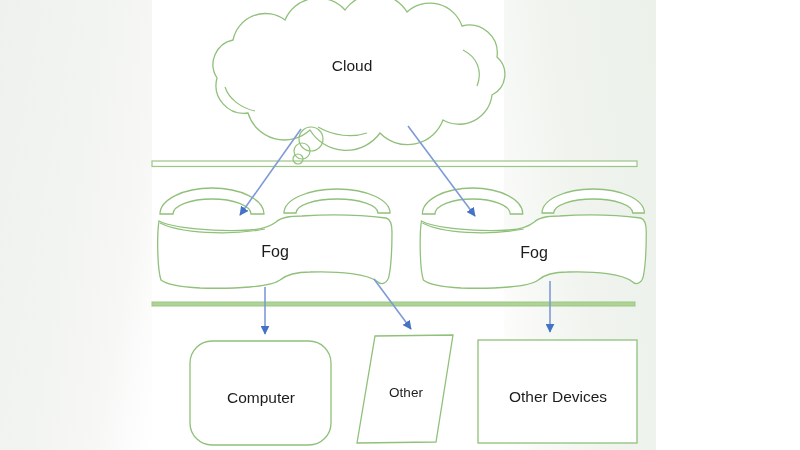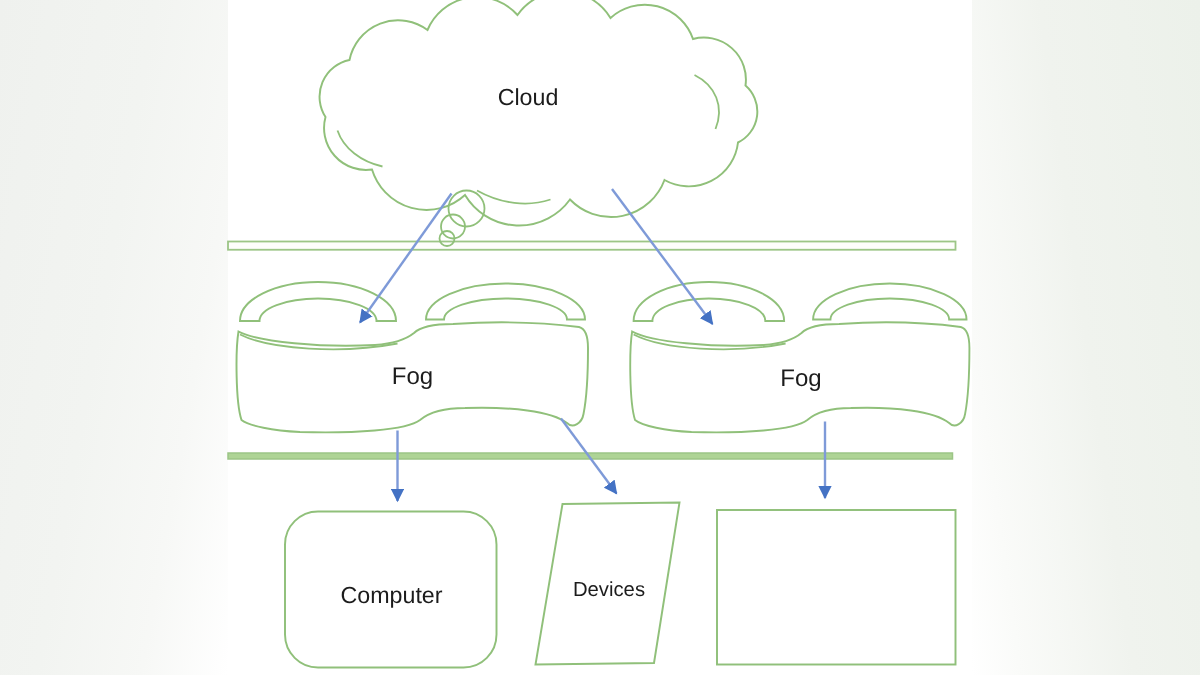--- a/index.html
+++ b/index.html
@@ -1,21 +1,21 @@
 <!DOCTYPE html>
 <html><head>
 <meta charset="utf-8">
 <style>
   html,body{margin:0;padding:0;}
   body{
     width:800px;height:450px;overflow:hidden;position:relative;
     background:#ffffff;
     font-family:"Liberation Sans", sans-serif;
   }
-  .stage{position:absolute;inset:0;width:800px;height:450px;}
+  .stage{position:absolute;inset:0;width:656px;height:450px;}
   .margin-strip{position:absolute;top:0;height:450px;width:152px;}
   .margin-left{left:0;background:linear-gradient(100deg,#eff1ee 0%,#f2f4f1 45%,#f7f8f6 75%,#ffffff 100%);}
   .margin-right{right:0;background:linear-gradient(262deg,#ecf1ea 0%,#f0f3ee 50%,#fafbf9 85%,#ffffff 100%);}
   svg{position:absolute;left:0;top:0;}
   .label{
     position:absolute;color:#1c1c1c;text-align:center;
     line-height:1.15;white-space:nowrap;transform:translate(-50%,0);
   }
   .lbl-cloud{left:352px;top:57px;font-size:15.5px;}
   .lbl-fog1{left:275px;top:243px;font-size:16px;}
@@ -79,15 +79,16 @@
     <line x1="408" y1="126" x2="475" y2="216" stroke="#7e9ad8" stroke-width="1.6" marker-end="url(#ah)"></line>
     <line x1="265" y1="287" x2="265" y2="334" stroke="#7e9ad8" stroke-width="1.6" marker-end="url(#ah)"></line>
     <line x1="374" y1="279" x2="411" y2="329" stroke="#7e9ad8" stroke-width="1.6" marker-end="url(#ah)"></line>
     <line x1="550" y1="281" x2="550" y2="332" stroke="#7e9ad8" stroke-width="1.6" marker-end="url(#ah)"></line>
   </svg>
 
   <div class="label lbl-cloud">Cloud</div>
   <div class="label lbl-fog1">Fog</div>
   <div class="label lbl-fog2">Fog</div>
   <div class="label lbl-computer">Computer</div>
-  <div class="label lbl-mobile">Devices</div>
+  <div class="label lbl-mobile">Other</div>
+  <div class="label lbl-other">Other Devices</div>
 
 </div>
 
 </body></html>

